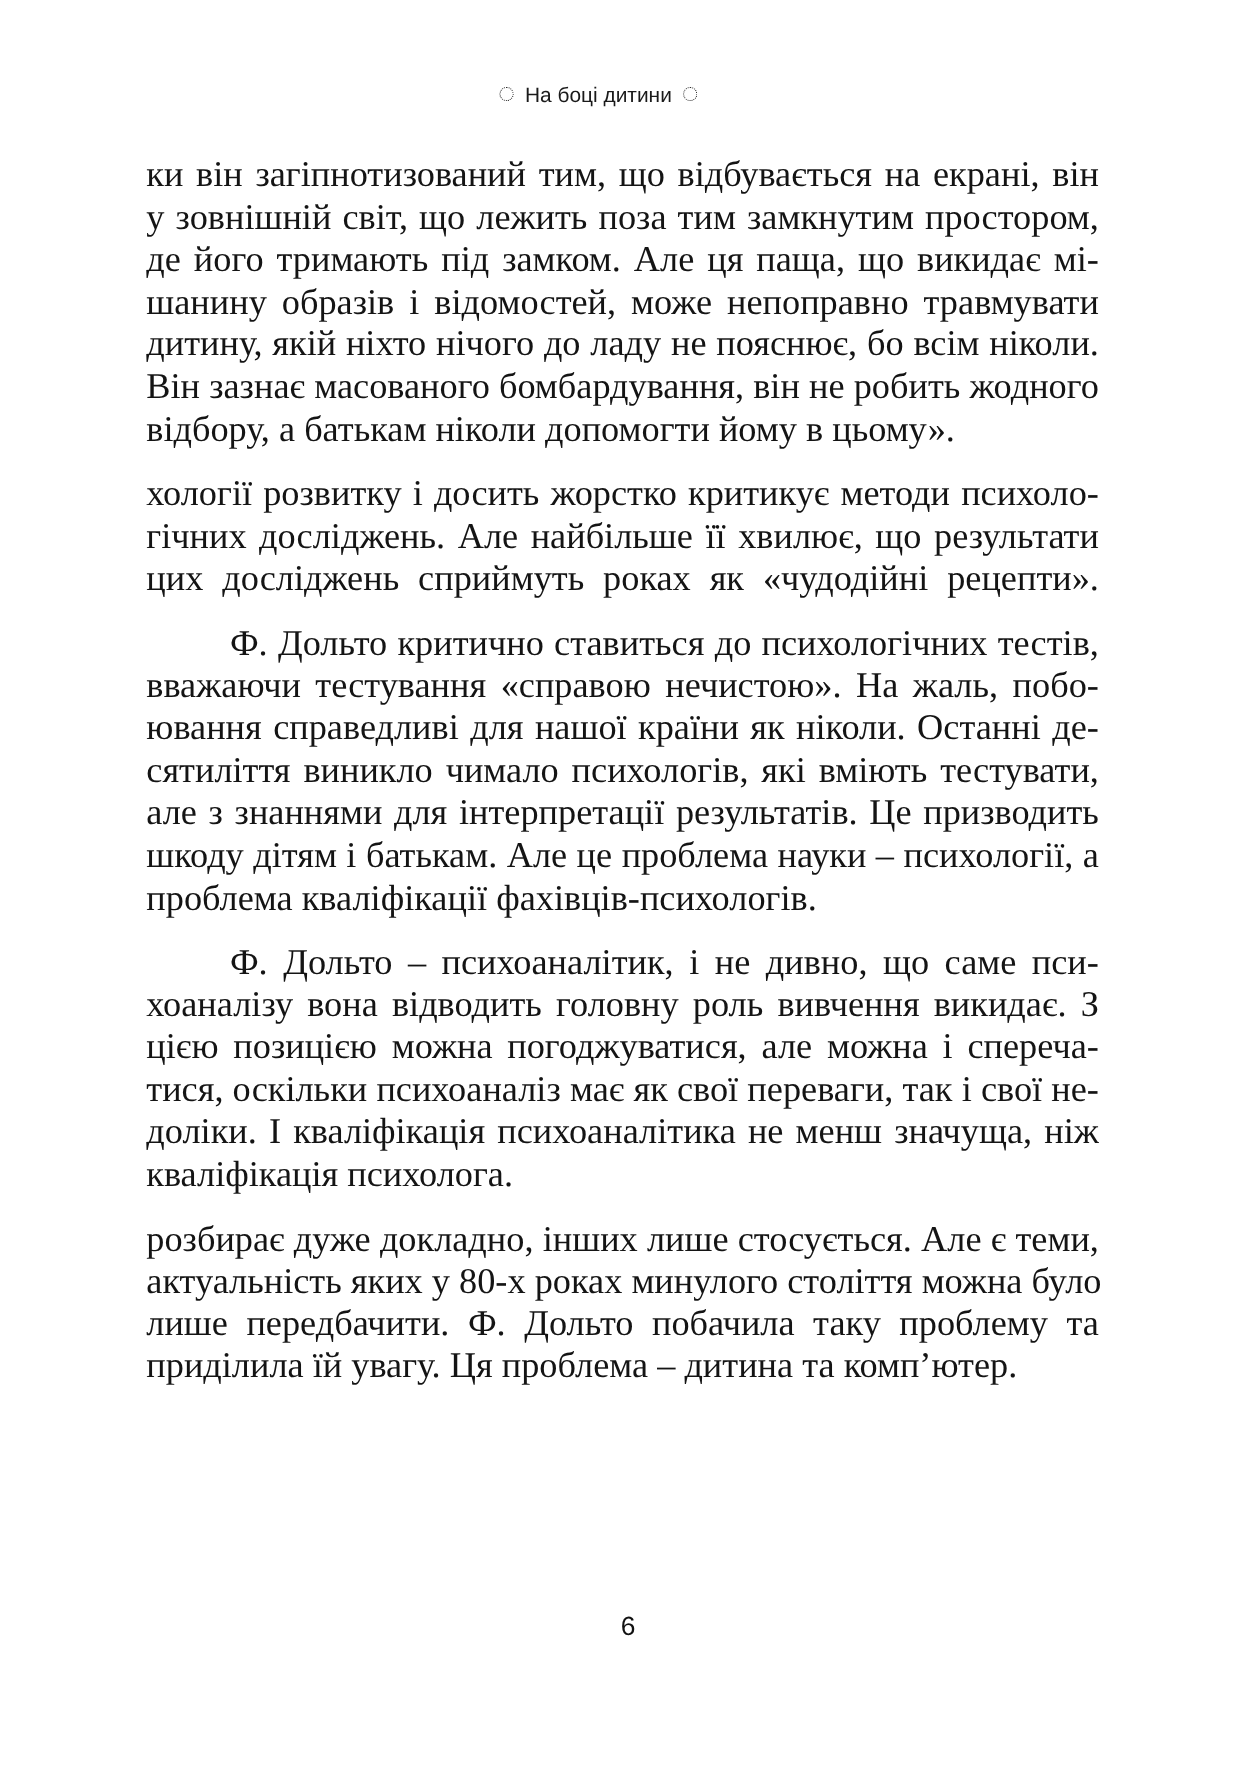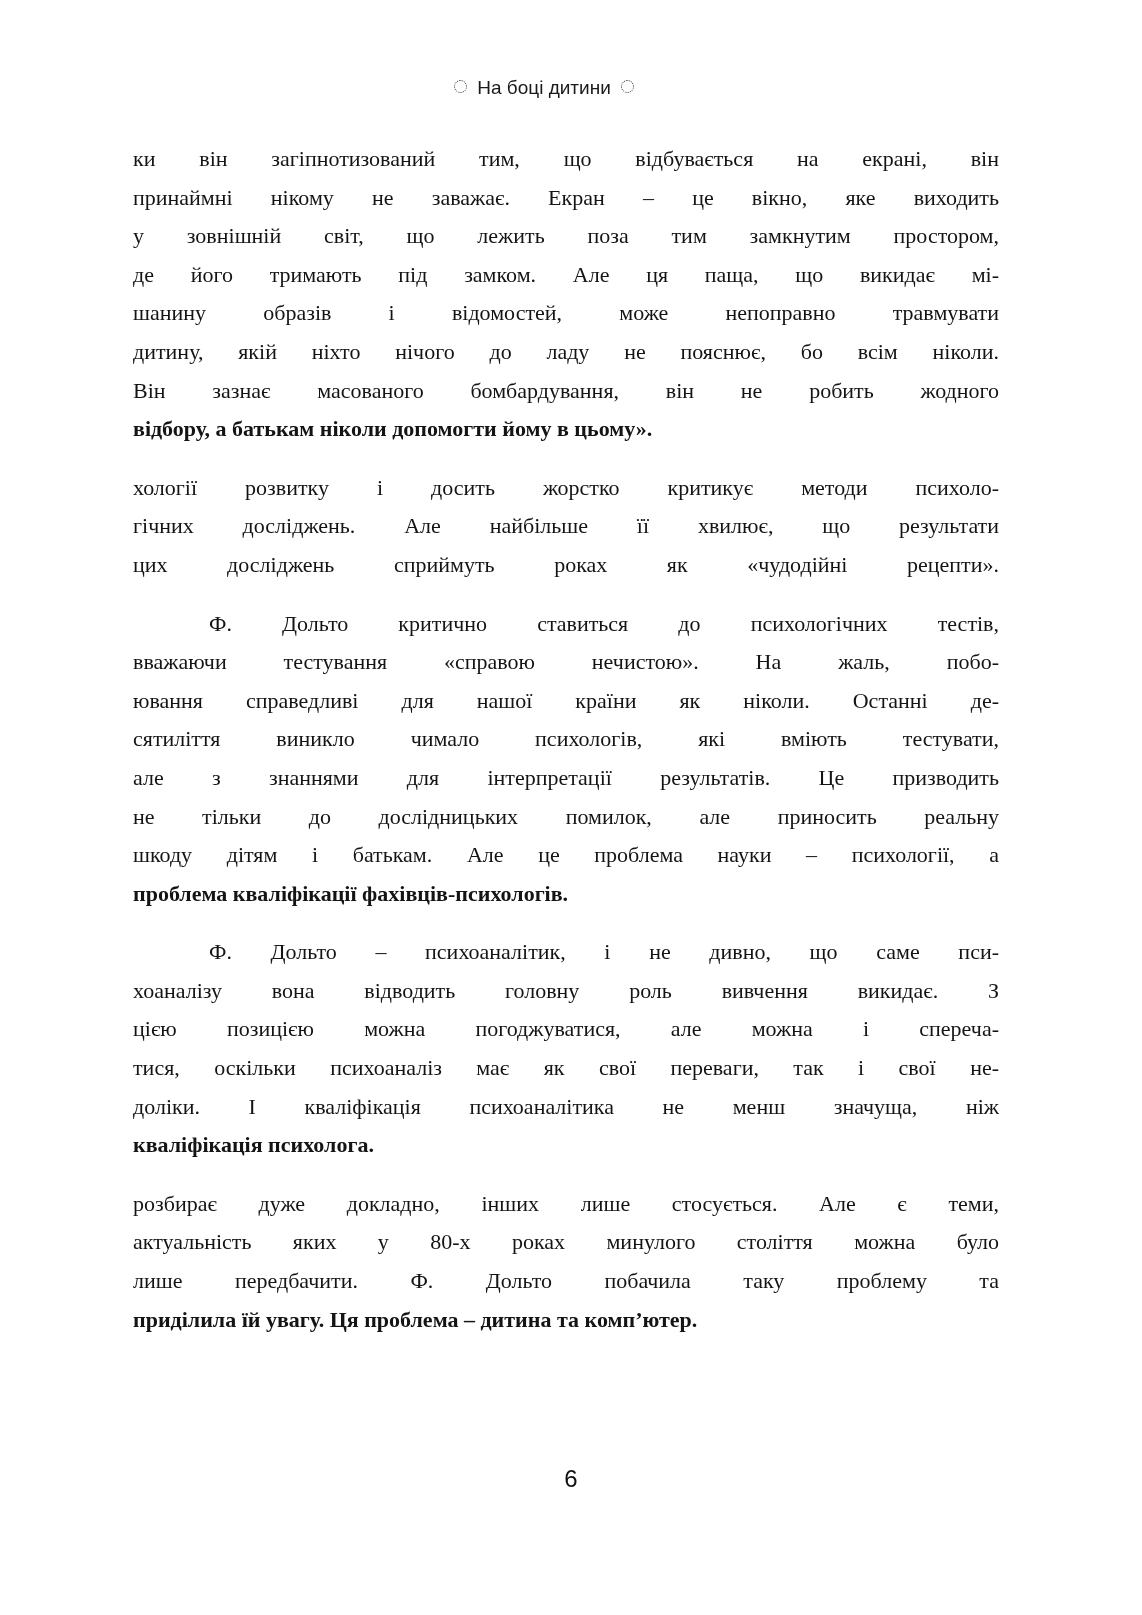--- a/index.html
+++ b/index.html
@@ -33,41 +33,40 @@
       border-radius: 50%;
       vertical-align: 1px;
       margin: 0 5px;
     }
     .body-text {
       position: absolute;
       top: 140px;
       left: 133px;
       width: 866px;
       font-family: "Liberation Serif", serif;
-      font-size: 22px;
+      font-size: 33px;
       color: #141414;
     }
     .para {
       margin: 0;
     }
     .para + .para {
       margin-top: 20px;
     }
     .line {
       display: block;
       height: 38.6px;
       line-height: 38.6px;
       text-align: justify;
       text-align-last: justify;
       white-space: nowrap;
       overflow: visible;
     }
     .line.last {
       text-align-last: left;
-      font-weight: bold;
     }
     .line.indent {
       padding-left: 76px;
     }
     .page-number {
       position: absolute;
       top: 1465px;
       left: 0;
       width: 1142px;
       text-align: center;
@@ -82,42 +81,40 @@
 <div class="page-header">
   <span class="orn"></span>
   <span>На боці дитини</span>
   <span class="orn"></span>
 </div>
 
 <div class="body-text">
 
   <div class="para">
     <span class="line">ки він загіпнотизований тим, що відбувається на екрані, він</span>
-    <span class="line">принаймні нікому не заважає. Екран – це вікно, яке виходить</span>
     <span class="line">у зовнішній світ, що лежить поза тим замкнутим простором,</span>
     <span class="line">де його тримають під замком. Але ця паща, що викидає мі-</span>
     <span class="line">шанину образів і відомостей, може непоправно травмувати</span>
     <span class="line">дитину, якій ніхто нічого до ладу не пояснює, бо всім ніколи.</span>
     <span class="line">Він зазнає масованого бомбардування, він не робить жодного</span>
     <span class="line last">відбору, а батькам ніколи допомогти йому в цьому».</span>
   </div>
 
   <div class="para">
     <span class="line">хології розвитку і досить жорстко критикує методи психоло-</span>
     <span class="line">гічних досліджень. Але найбільше її хвилює, що результати</span>
     <span class="line">цих досліджень сприймуть роках як «чудодійні рецепти».</span>
   </div>
 
   <div class="para">
     <span class="line indent">Ф. Дольто критично ставиться до психологічних тестів,</span>
     <span class="line">вважаючи тестування «справою нечистою». На жаль, побо-</span>
     <span class="line">ювання справедливі для нашої країни як ніколи. Останні де-</span>
     <span class="line">сятиліття виникло чимало психологів, які вміють тестувати,</span>
     <span class="line">але з знаннями для інтерпретації результатів. Це призводить</span>
-    <span class="line">не тільки до дослідницьких помилок, але приносить реальну</span>
     <span class="line">шкоду дітям і батькам. Але це проблема науки – психології, а</span>
     <span class="line last">проблема кваліфікації фахівців-психологів.</span>
   </div>
 
   <div class="para">
     <span class="line indent">Ф. Дольто – психоаналітик, і не дивно, що саме пси-</span>
     <span class="line">хоаналізу вона відводить головну роль вивчення викидає. З</span>
     <span class="line">цією позицією можна погоджуватися, але можна і спереча-</span>
     <span class="line">тися, оскільки психоаналіз має як свої переваги, так і свої не-</span>
     <span class="line">доліки. І кваліфікація психоаналітика не менш значуща, ніж</span>

